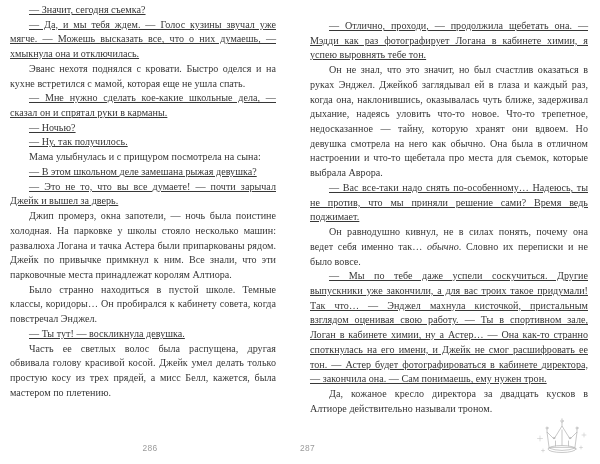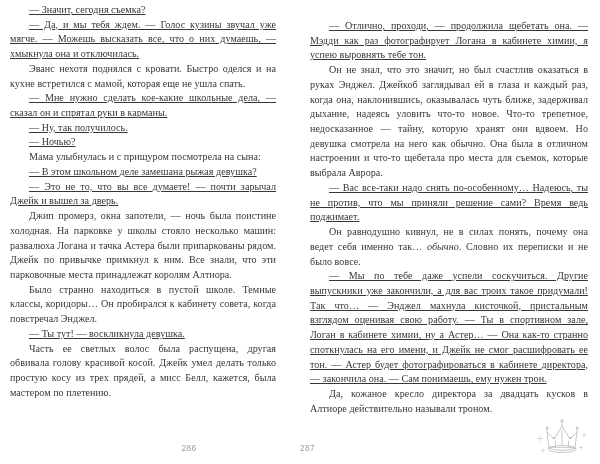--- a/index.html
+++ b/index.html
@@ -60,21 +60,21 @@
   }
 
   .folio {
     position: absolute;
     bottom: 11px;
     font-size: 8.4px;
     color: #9b9b9b;
     letter-spacing: 0.3px;
     font-family: "Liberation Sans", sans-serif;
   }
-  .folio-left  { left: 0; width: 300px; text-align: center; padding-left: 39px; }
+  .folio-left  { left: 0; width: 300px; text-align: center; }
   .folio-right { left: 300px; width: 300px; }
 
   .crown-ornament {
     position: absolute;
     right: 8px;
     bottom: 4px;
     width: 60px;
     height: 42px;
     opacity: 0.62;
     pointer-events: none;
@@ -85,22 +85,22 @@
 <body>
 
 <div class="spread">
 
   <div class="page page-left">
     <div class="textblock">
       <p class="dialogue">— Значит, сегодня съемка?</p>
       <p class="dialogue">— Да, и мы тебя ждем. — Голос кузины звучал уже мягче. — Можешь высказать все, что о них думаешь, — хмыкнула она и отключилась.</p>
       <p>Эванс нехотя поднялся с кровати. Быстро оделся и на кухне встретился с мамой, которая еще не ушла спать.</p>
       <p class="dialogue">— Мне нужно сделать кое-какие школьные дела, — сказал он и спрятал руки в карманы.</p>
+      <p class="dialogue">— Ночью?</p>
       <p class="dialogue">— Ну, так получилось.</p>
-      <p class="dialogue">— Ночью?</p>
       <p>Мама улыбнулась и с прищуром посмотрела на сына:</p>
       <p class="dialogue">— В этом школьном деле замешана рыжая девушка?</p>
       <p class="dialogue">— Это не то, что вы все думаете! — почти зарычал Джейк и вышел за дверь.</p>
       <p>Джип промерз, окна запотели, — ночь была поистине холодная. На парковке у школы стояло несколько машин: развалюха Логана и тачка Астера были припаркованы рядом. Джейк по привычке примкнул к ним. Все знали, что эти парковочные места принадлежат королям Алтиора.</p>
       <p>Было странно находиться в пустой школе. Темные классы, коридоры… Он пробирался к кабинету совета, когда повстречал Энджел.</p>
       <p class="dialogue">— Ты тут! — воскликнула девушка.</p>
       <p>Часть ее светлых волос была распущена, другая обвивала голову красивой косой. Джейк умел делать только простую косу из трех прядей, а мисс Белл, кажется, была мастером по плетению.</p>
     </div>
   </div>
 

